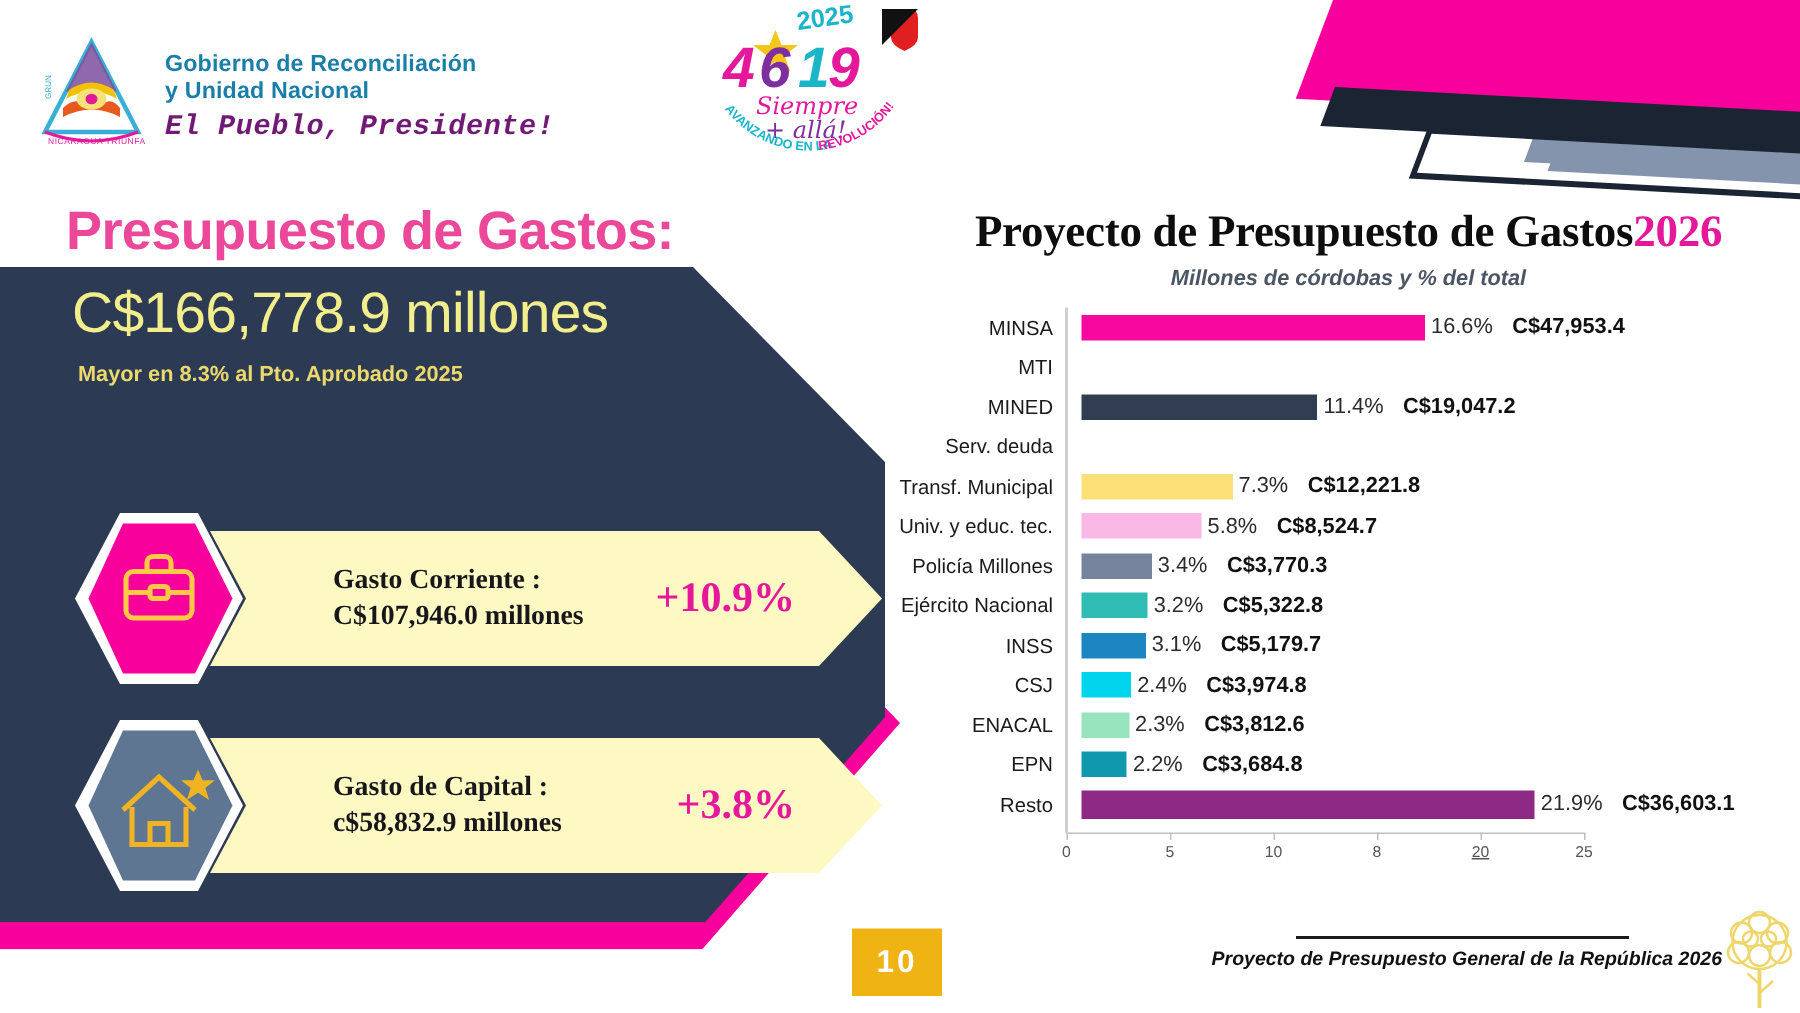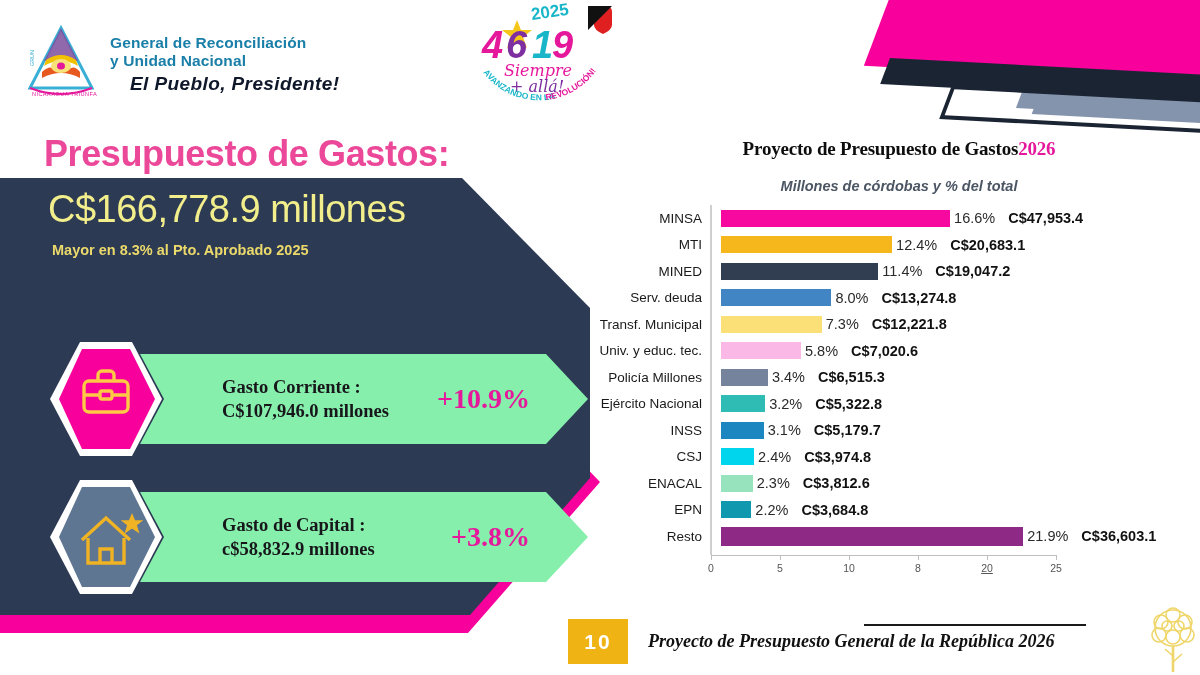--- a/index.html
+++ b/index.html
@@ -46,22 +46,22 @@
 
   
   .gov-logo { position: absolute; left: 22px; top: 22px; display: flex; align-items: flex-start; gap: 10px; }
   .gov-emblem { width: 78px; height: 78px; position: relative; }
   .gov-text { padding-top: 12px; }
   .gov-line1 {
     color: #1A7FA8; font-size: 15.5px; font-weight: bold; line-height: 1.15;
     letter-spacing: .1px;
   }
   .gov-slogan {
-    color: #0f172a; font-size: 19px; font-style: italic; font-weight: bold;
-    font-family: Liberation Sans, sans-serif; margin-top: 3px; letter-spacing: .4px; margin-left: 20px;
+    color: #701a75; font-size: 19px; font-style: italic; font-weight: bold;
+    font-family: Liberation Mono, monospace; margin-top: 3px; letter-spacing: .4px;
   }
 
   
   .anniv { position: absolute; left: 470px; top: 2px; width: 170px; height: 110px; }
 
   
   .navy-panel {
     position: absolute; left: -10px; top: 178px; width: 600px; height: 437px;
     background: #2C3A54;
     clip-path: polygon(0 0, 472px 0, 600px 130px, 600px 300px, 480px 437px, 0 437px);
@@ -92,40 +92,40 @@
 
   
   .badge-row { position: absolute; z-index: 5; }
   .badge-row.r1 { left: 48px; top: 340px; }
   .badge-row.r2 { left: 48px; top: 478px; }
 
   .hexwrap { position: absolute; left: 0; top: 0; width: 116px; height: 118px; z-index: 7; }
 
   .badge-plate {
     position: absolute; left: 92px; top: 14px; width: 448px; height: 90px;
-    background: #86efac;
+    background: #fef9c3;
     clip-path: polygon(0 0, 406px 0, 448px 45px, 406px 90px, 0 90px, 24px 45px);
     display: flex; align-items: center;
   }
   .badge-label {
     margin-left: 82px; color: #17171B; font-size: 18.5px; font-weight: bold;
     line-height: 1.32; font-family: "Liberation Serif", serif;
     white-space: pre-line;
   }
   .badge-pct {
     position: absolute; right: 58px; top: 50%; transform: translateY(-50%);
     color: #E5189C; font-size: 28px; font-weight: bold;
     font-family: "Liberation Serif", serif;
   }
 
   
   .chart-title {
     position: absolute; left: 604px; top: 138px; width: 590px;
     text-align: center; font-family: "Liberation Serif", serif;
-    font-size: 19px; font-weight: bold; color: #0D0D0D; letter-spacing: -.2px;
+    font-size: 30px; font-weight: bold; color: #0D0D0D; letter-spacing: -.2px;
   }
   .chart-title .year { color: #E5189C; }
   .chart-sub {
     position: absolute; left: 604px; top: 178px; width: 590px;
     text-align: center; font-size: 14.5px; font-style: italic;
     color: #4B5563; font-weight: bold;
   }
 
   .chart { position: absolute; left: 576px; top: 205px; width: 595px; height: 395px; }
   .rows { position: absolute; left: 0; top: 0; width: 100%; }
@@ -161,23 +161,23 @@
   .page-chip {
     position: absolute; left: 568px; top: 619px; width: 60px; height: 45px;
     background: #EFB313; color: #fff; font-size: 21px; font-weight: bold;
     display: flex; align-items: center; justify-content: center; letter-spacing: 2px;
     z-index: 6;
   }
   .footer-rule {
     position: absolute; left: 864px; top: 624px; width: 222px; height: 2px; background: #1A1A1A;
   }
   .footer-text {
-    position: absolute; left: 648px; top: 631px; width: 500px; text-align: left;
-    font-family: Liberation Serif, serif; font-style: italic; font-weight: bold;
-    font-size: 18px; color: #111;
+    position: absolute; left: 648px; top: 631px; width: 500px; text-align: right;
+    font-family: Liberation Sans, sans-serif; font-style: italic; font-weight: bold;
+    font-size: 13px; color: #111;
   }
   .tree { position: absolute; left: 1145px; top: 604px; width: 56px; height: 70px; }
 </style>
 </head>
 <body>
 
 <div id="stage">
 
   <div class="deco deco-pink"></div>
   <div class="deco deco-slate2"></div>
@@ -194,21 +194,21 @@
         <path d="M20 50 Q28 42 34 48 Q40 42 46 48 Q52 42 58 50 L58 56 Q39 46 20 56 Z" fill="#E8591F"></path>
         <ellipse cx="39" cy="44" rx="10" ry="7" fill="#F7E27A"></ellipse>
         <ellipse cx="39" cy="44" rx="4" ry="3.5" fill="#E5189C"></ellipse>
         <path d="M8 66 Q39 78 70 66" fill="none" stroke="#E5189C" stroke-width="2"></path>
         <text x="12" y="44" fill="#3AAFD6" font-size="5.4" font-family="Liberation Sans, sans-serif" transform="rotate(-90 12 44)">GRUN</text>
         <text x="10" y="74" fill="#E5189C" font-size="5.6" font-family="Liberation Sans, sans-serif" letter-spacing="0.4">NICARAGUA TRIUNFA</text>
       </svg>
     </div>
     <div class="gov-text">
       <div class="gov-line1">
-        <span>General de Reconciliación</span><br>
+        <span>Gobierno de Reconciliación</span><br>
         <span>y Unidad Nacional</span>
       </div>
       <div class="gov-slogan">El Pueblo, Presidente!</div>
     </div>
   </div>
 
   <div class="anniv">
     <svg viewBox="0 0 170 110" width="170" height="110">
       <text x="62" y="18" fill="#19B6C9" font-size="17" font-weight="bold" font-family="Liberation Sans, sans-serif" transform="rotate(-8 62 18)">2025</text>
       <path d="M118 4 l18 0 q6 0 6 6 l0 13 q0 5 -9 9 q-9 -4 -9 -9 l0 -13 q0 -6 -6 -6 z" fill="#E02020"></path>
@@ -290,64 +290,54 @@
         <div class="row">
           <div class="cat">MINSA</div>
           <div class="barzone">
             <div class="bar" style="width: 229.08px; background: rgb(247, 8, 159);"></div>
             <span class="pct">16.6%</span>
             <span class="amt">C$47,953.4</span>
           </div>
         </div>
         <div class="row">
           <div class="cat">MTI</div>
-          <div class="barzone">
-            <div class="bar" style="width: 171.12px; background: rgb(245, 183, 28);"></div>
-            <span class="pct">12.4%</span>
-            <span class="amt">C$20,683.1</span>
-          </div>
         </div>
         <div class="row">
           <div class="cat">MINED</div>
           <div class="barzone">
             <div class="bar" style="width: 157.32px; background: rgb(49, 62, 81);"></div>
             <span class="pct">11.4%</span>
             <span class="amt">C$19,047.2</span>
           </div>
         </div>
         <div class="row">
           <div class="cat">Serv. deuda</div>
-          <div class="barzone">
-            <div class="bar" style="width: 110.4px; background: rgb(66, 133, 197);"></div>
-            <span class="pct">8.0%</span>
-            <span class="amt">C$13,274.8</span>
-          </div>
         </div>
         <div class="row">
           <div class="cat">Transf. Municipal</div>
           <div class="barzone">
             <div class="bar" style="width: 100.74px; background: rgb(251, 224, 119);"></div>
             <span class="pct">7.3%</span>
             <span class="amt">C$12,221.8</span>
           </div>
         </div>
         <div class="row">
           <div class="cat">Univ. y educ. tec.</div>
           <div class="barzone">
             <div class="bar" style="width: 80.04px; background: rgb(249, 184, 229);"></div>
             <span class="pct">5.8%</span>
-            <span class="amt">C$7,020.6</span>
+            <span class="amt">C$8,524.7</span>
           </div>
         </div>
         <div class="row">
           <div class="cat">Policía Millones</div>
           <div class="barzone">
             <div class="bar" style="width: 46.92px; background: rgb(118, 131, 156);"></div>
             <span class="pct">3.4%</span>
-            <span class="amt">C$6,515.3</span>
+            <span class="amt">C$3,770.3</span>
           </div>
         </div>
         <div class="row">
           <div class="cat">Ejército Nacional</div>
           <div class="barzone">
             <div class="bar" style="width: 44.16px; background: rgb(46, 188, 180);"></div>
             <span class="pct">3.2%</span>
             <span class="amt">C$5,322.8</span>
           </div>
         </div>

